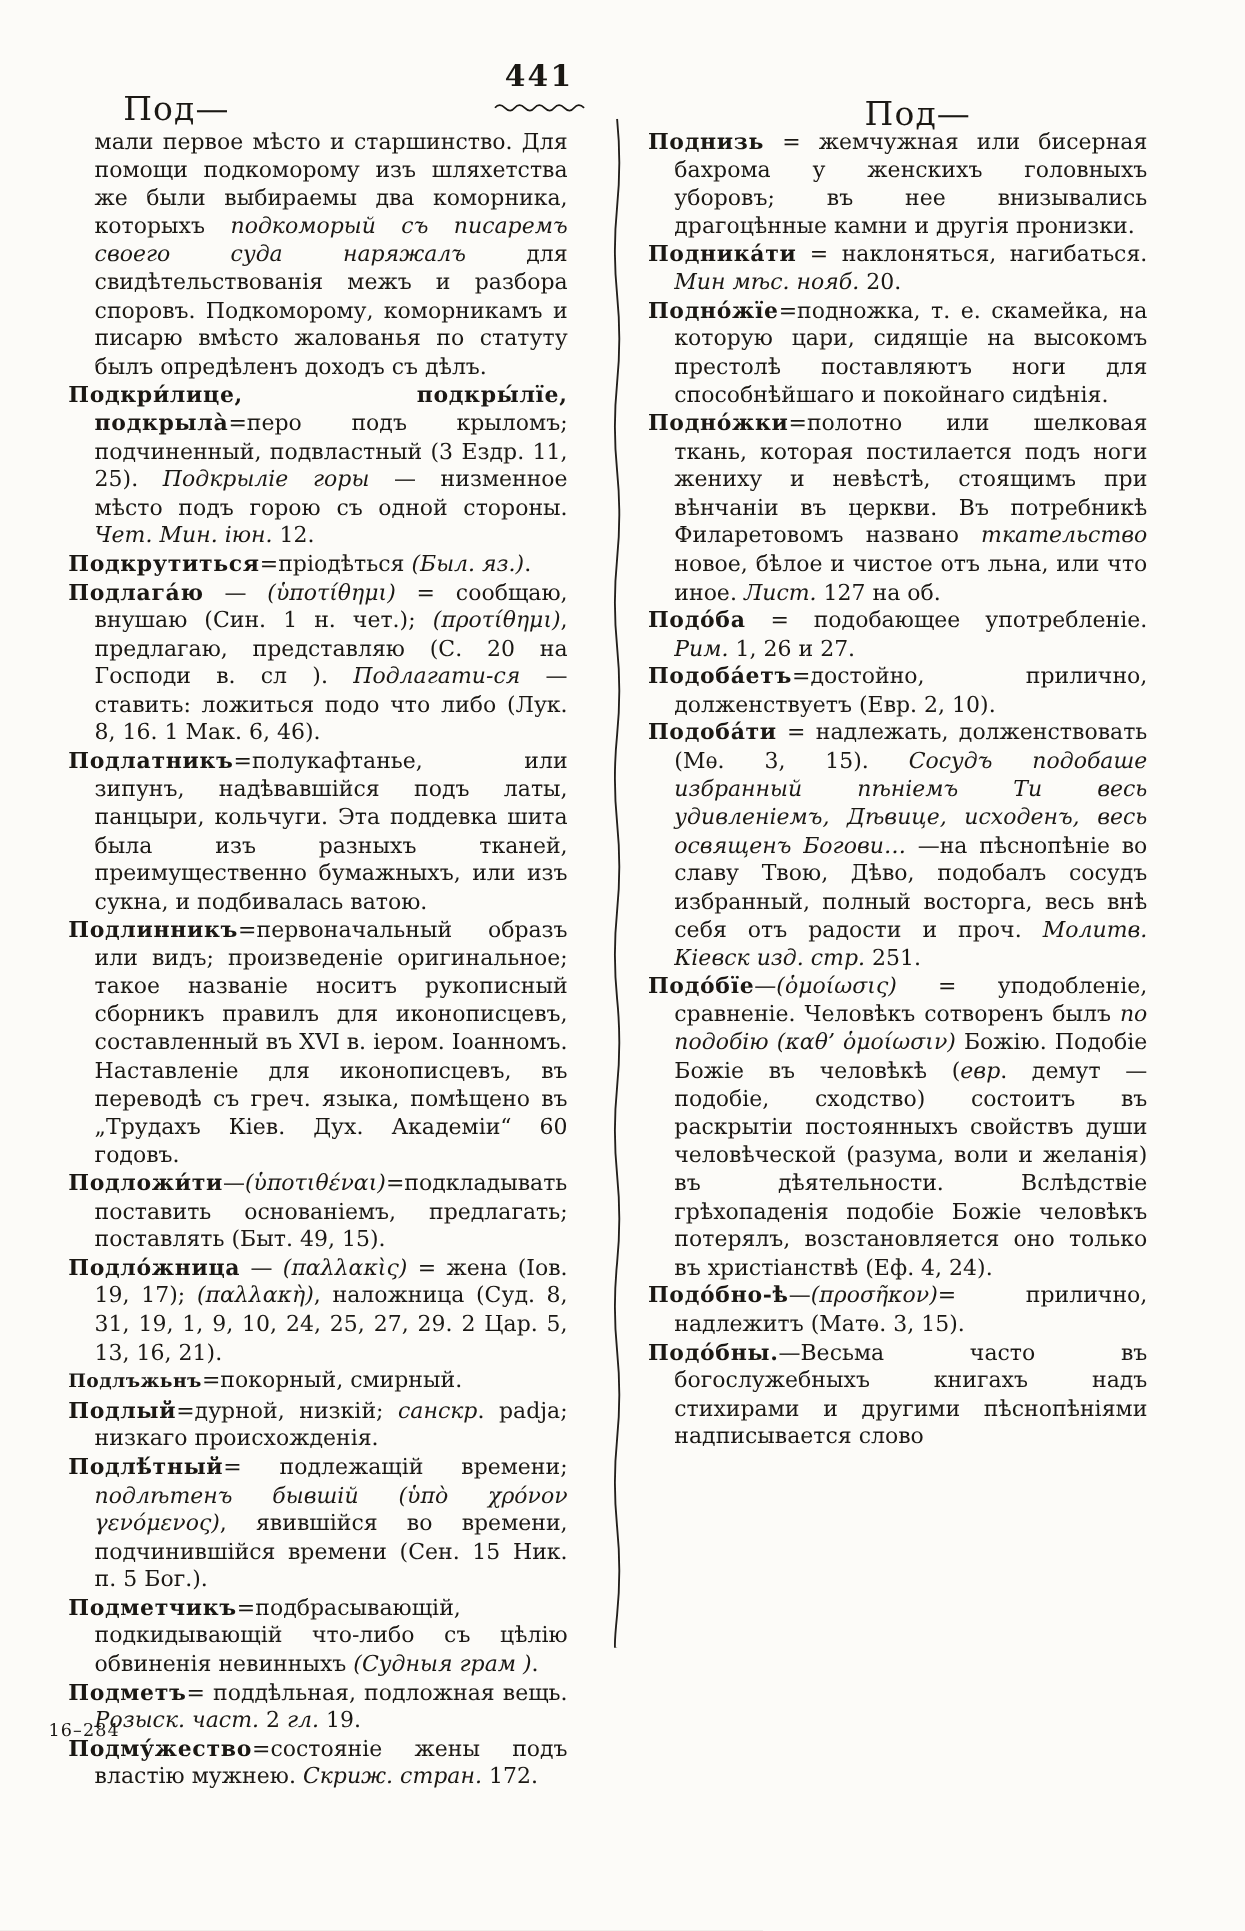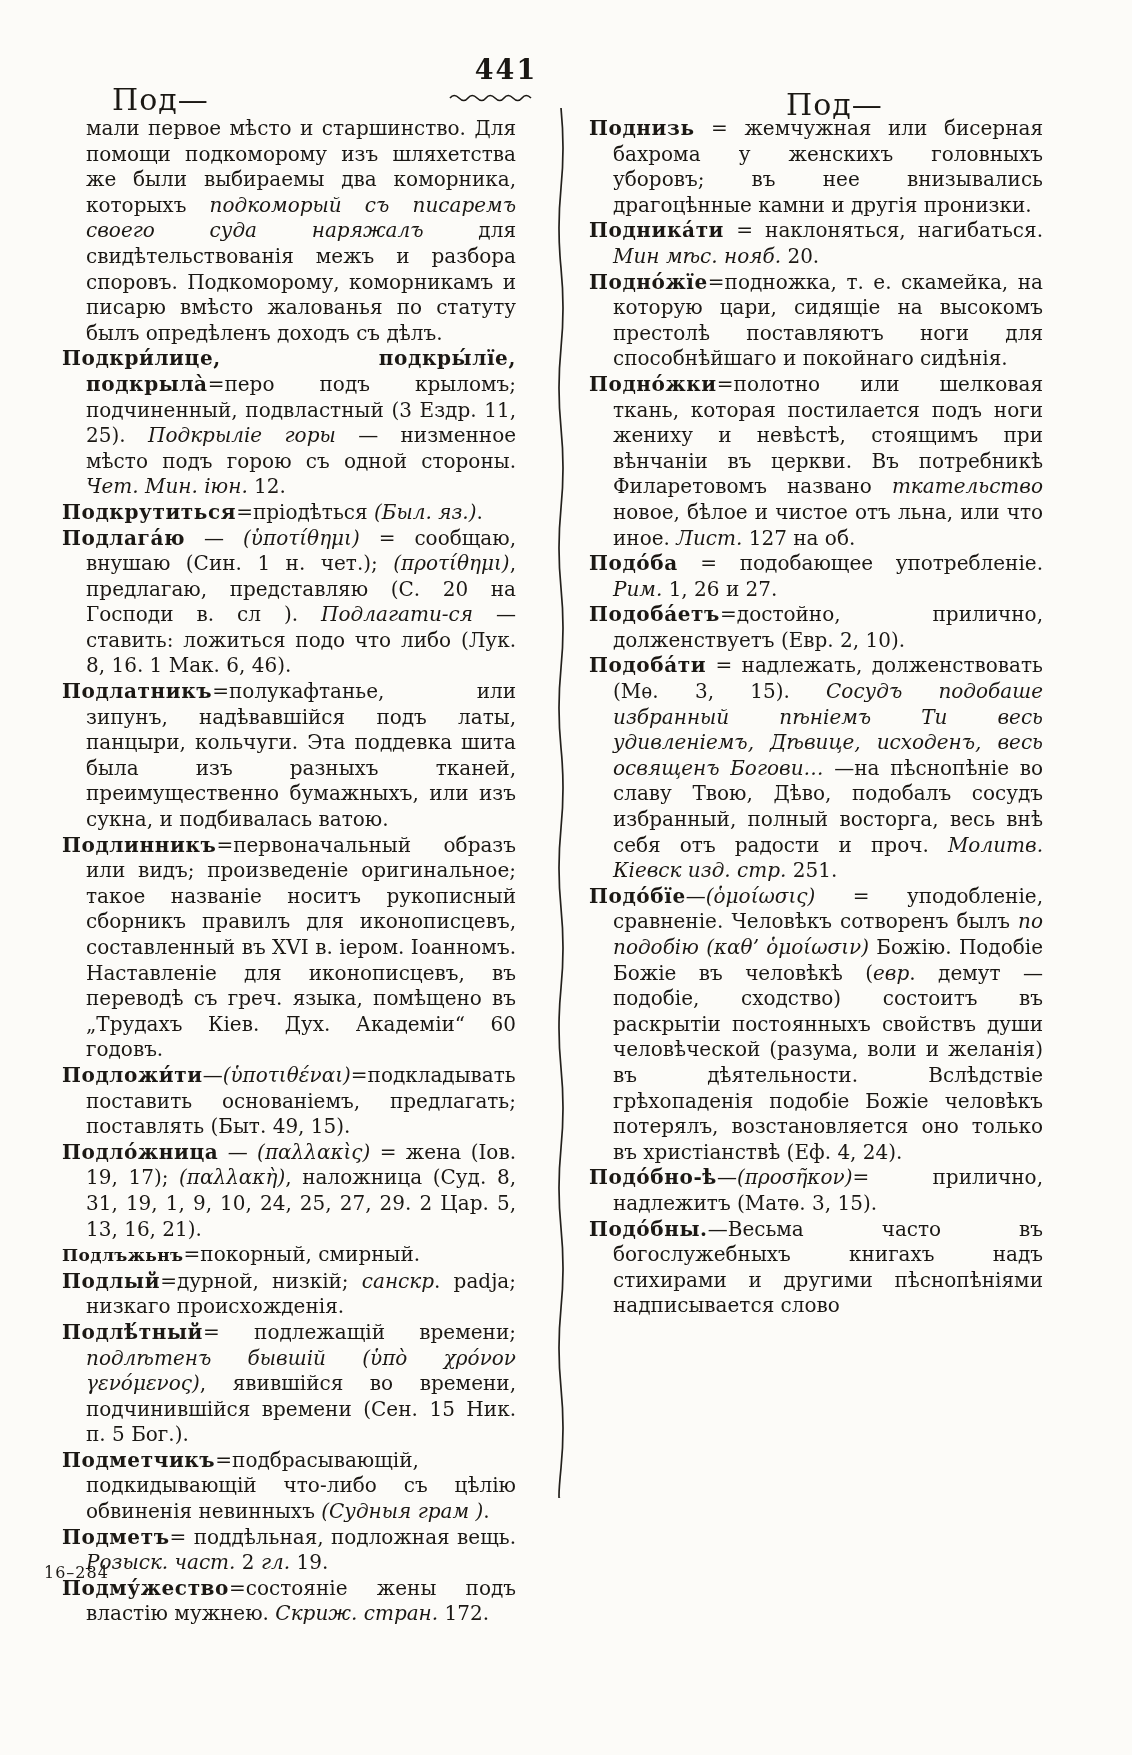--- a/index.html
+++ b/index.html
@@ -6,21 +6,21 @@
   .page {
     position:relative;
     width:1132px; height:1755px;
     margin:0 auto;
     background:#fcfbf8;
     font-family:"DejaVu Serif","Liberation Serif",serif;
     color:#1b1814;
     overflow:hidden;
   }
   .page-number {
-    position:absolute; top:54px; left:441px; width:130px;
+    position:absolute; top:54px; left:425px; width:130px;
     text-align:center; font-size:27px; font-weight:bold;
     letter-spacing:2px;
   }
   .squiggle { position:absolute; top:92px; left:448px; }
   .running-head {
     position:absolute; font-size:30px; letter-spacing:1px;
   }
   .running-head.left { top:82px; left:112px; }
   .running-head.right { top:87px; left:786px; }
   .divider { position:absolute; top:108px; left:556px; }

